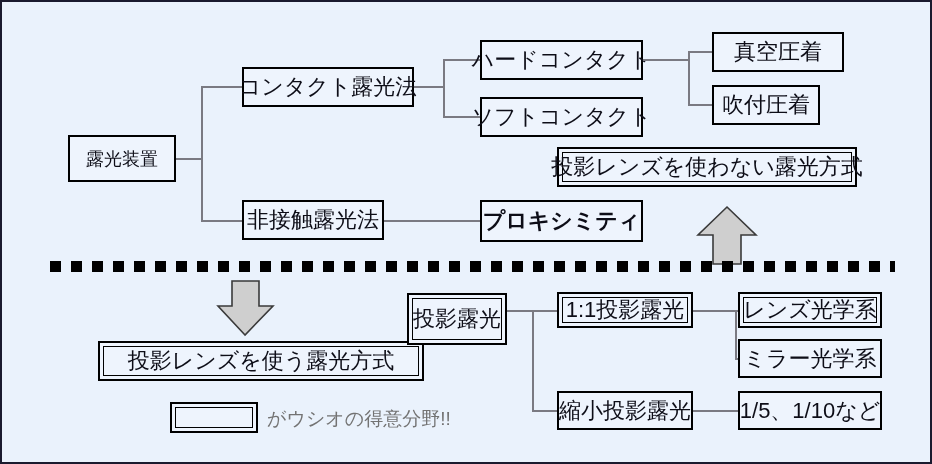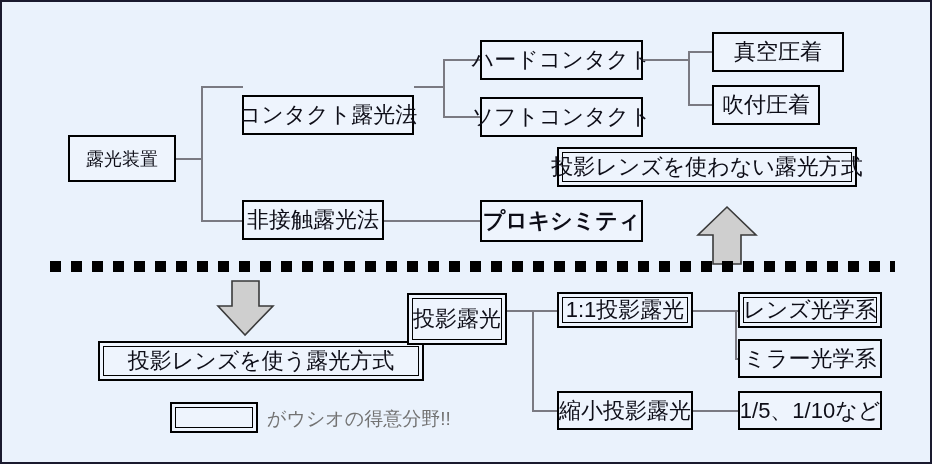--- a/index.html
+++ b/index.html
@@ -75,21 +75,21 @@
   </div>
 
   <div class="ln h" style="left:174px;top:156px;width:26px;"></div>
 
   <div class="ln v" style="left:199px;top:85px;height:134px;"></div>
 
   <div class="ln h" style="left:199px;top:84px;width:42px;"></div>
 
   <div class="ln h" style="left:199px;top:218px;width:42px;"></div>
 
-  <div class="box" style="left:240px;top:65px;width:172px;height:40px;margin-top:28px;">
+  <div class="box" style="left:240px;top:65px;width:172px;height:40px;">
     <span>コンタクト露光法</span>
   </div>
 
   <div class="box" style="left:240px;top:198px;width:142px;height:40px;">
     <span>非接触露光法</span>
   </div>
 
   <div class="ln h" style="left:412px;top:84px;width:30px;"></div>
   <div class="ln v" style="left:441px;top:57px;height:58px;"></div>
   <div class="ln h" style="left:441px;top:57px;width:38px;"></div>

